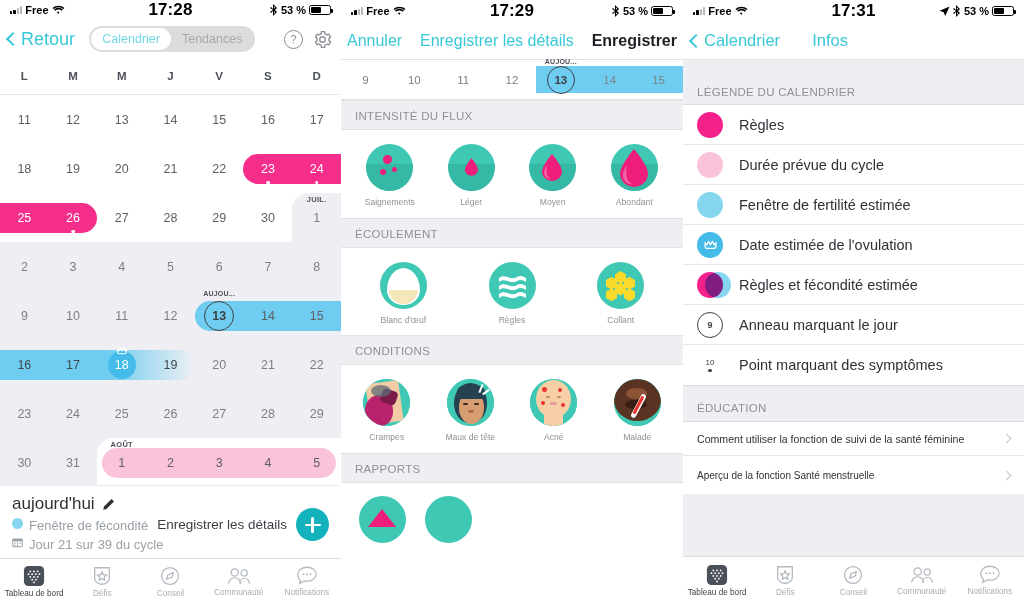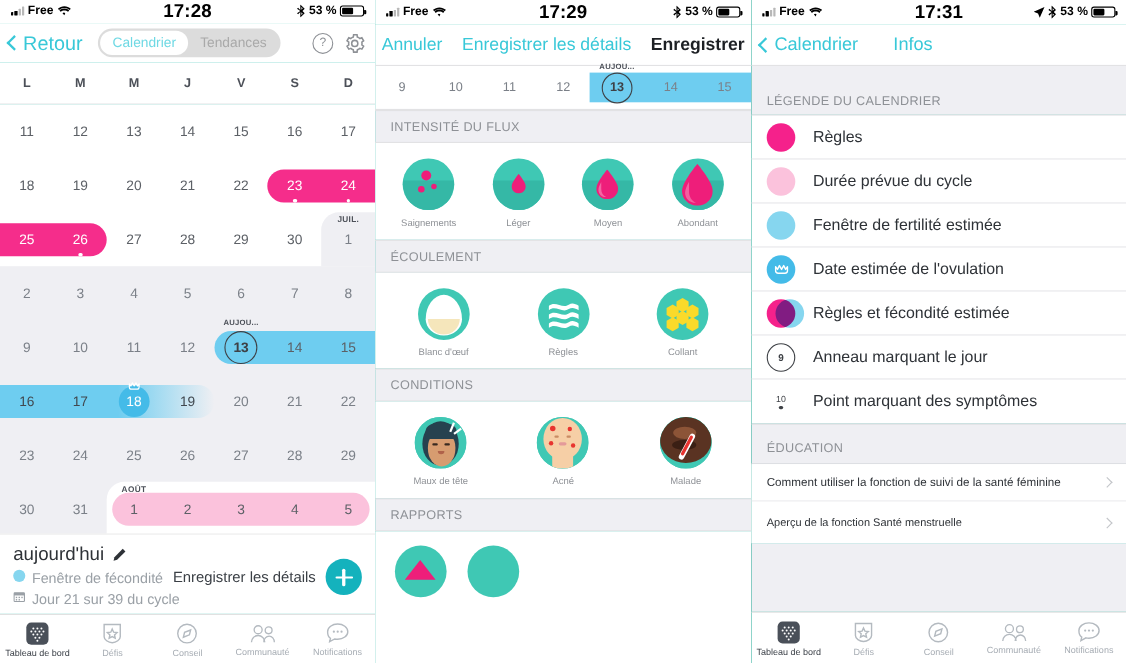--- a/index.html
+++ b/index.html
@@ -680,20 +680,30 @@
         </div>
         <span class="cap">Collant</span>
       </div>
     </div>
 
     <div class="secthead">CONDITIONS</div>
     <div class="iconrow" style="padding-left:4px;padding-right:4px;">
       <div class="iconcell">
         <div class="ic">
           <div style="position:absolute;inset:0;background:#3fc8b4;"></div>
+          <div style="position:absolute;left:5px;top:3px;width:33px;height:41px;background:#f3cba4;transform:rotate(-8deg);"></div>
+          <div style="position:absolute;left:2px;top:16px;width:28px;height:31px;border-radius:50% 50% 45% 45%;background:#b8246b;"></div>
+          <div style="position:absolute;left:18px;top:11px;width:16px;height:14px;border-radius:4px;background:#7a1a49;transform:rotate(18deg);"></div>
+          <div style="position:absolute;left:8px;top:6px;width:20px;height:12px;border-radius:50%;background:#5d6b7a;opacity:.75;"></div>
+        </div>
+        <span class="cap">Crampes</span>
+      </div>
+      <div class="iconcell">
+        <div class="ic">
+          <div style="position:absolute;inset:0;background:#3fc8b4;"></div>
           <div style="position:absolute;left:7px;top:4px;width:33px;height:40px;border-radius:50% 50% 48% 48%;background:#26414f;"></div>
           <div style="position:absolute;left:12px;top:13px;width:25px;height:32px;border-radius:46% 46% 50% 50%;background:#d79c70;"></div>
           <div style="position:absolute;left:10px;top:5px;width:28px;height:15px;border-radius:50% 50% 0 0;background:#26414f;"></div>
           <div style="position:absolute;left:16px;top:24px;width:5px;height:2px;border-radius:2px;background:#3a2a20;"></div>
           <div style="position:absolute;left:27px;top:24px;width:5px;height:2px;border-radius:2px;background:#3a2a20;"></div>
           <div style="position:absolute;left:21px;top:31px;width:6px;height:3px;border-radius:0 0 4px 4px;background:#b0624a;"></div>
           <div style="position:absolute;left:33px;top:5px;width:2px;height:9px;background:#fff;transform:rotate(22deg);"></div>
           <div style="position:absolute;left:38px;top:9px;width:2px;height:8px;background:#fff;transform:rotate(54deg);"></div>
         </div>
         <span class="cap">Maux de tête</span>

